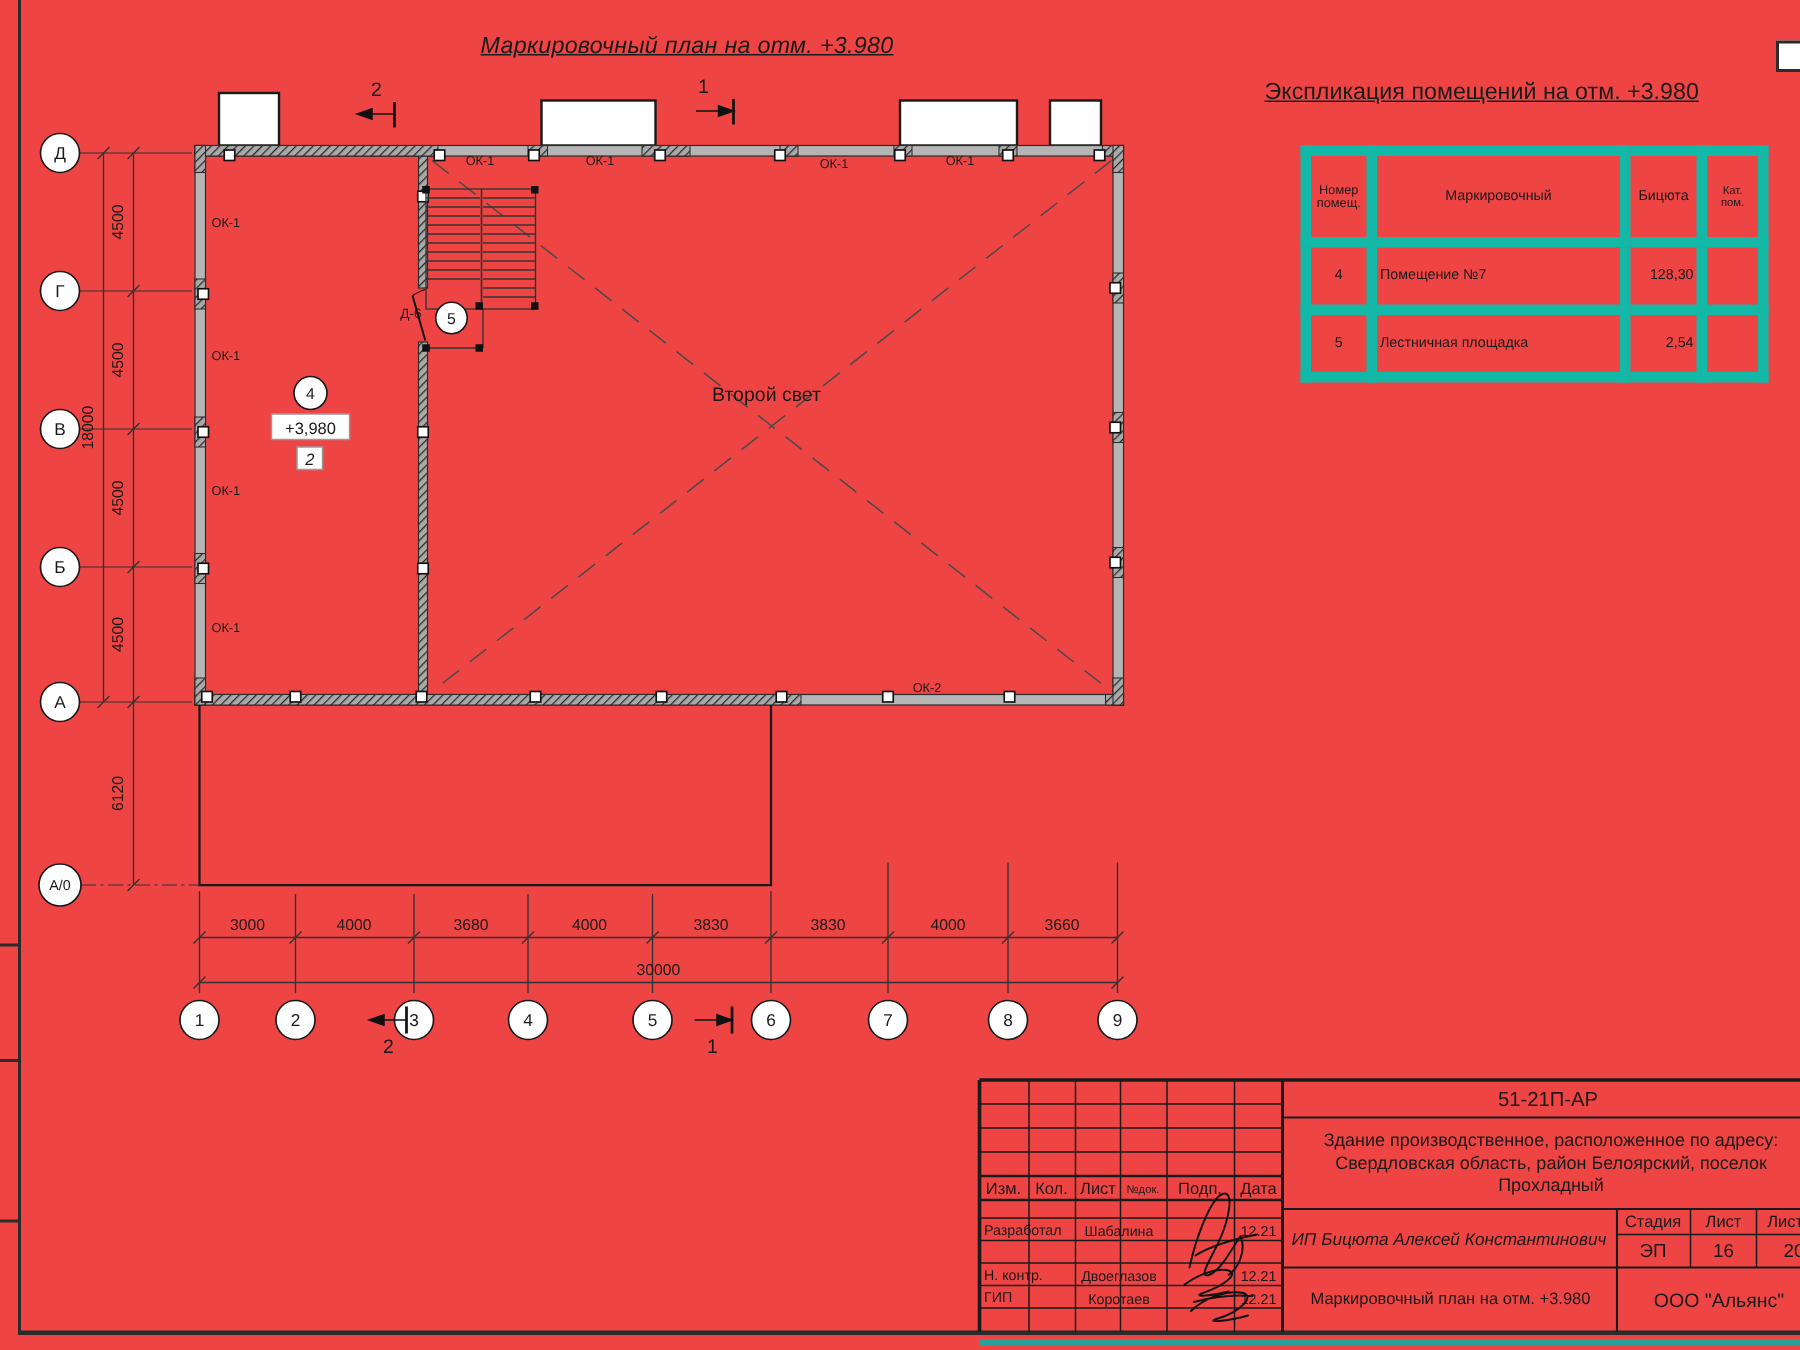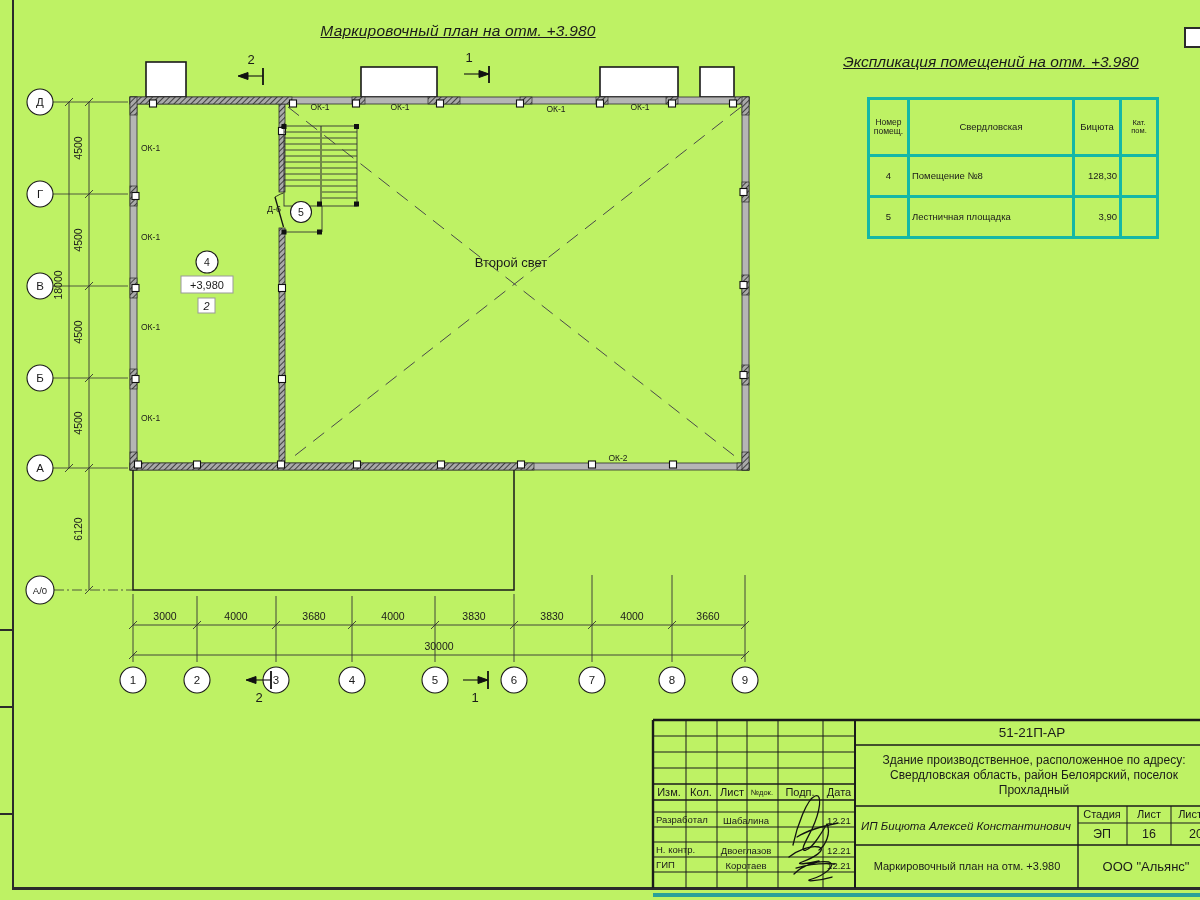--- a/index.html
+++ b/index.html
@@ -1,25 +1,25 @@
 <!DOCTYPE html>
 <html><head>
 <meta charset="utf-8">
 <style>
   html,body{margin:0;padding:0;background:#fff;width:1200px;height:900px;overflow:hidden;
     font-family:"Liberation Sans",sans-serif;color:#1a1a1a;}
   .abs{position:absolute;}
-  #sheet{position:absolute;left:0;top:0;width:1200px;height:900px;background:#bef264;}
+  #sheet{position:absolute;left:0;top:0;width:1200px;height:900px;background:#ef4444;}
   svg text{font-family:"Liberation Sans",sans-serif;fill:#1a1a1a;}
   .title-main{left:308px;top:22px;width:300px;text-align:center;font-size:15.5px;font-style:italic;
     text-decoration:underline;letter-spacing:.2px;}
-  .title-sched{left:843px;top:53px;width:320px;font-size:15.5px;font-style:italic;text-decoration:underline;}
+  .title-sched{left:843px;top:53px;width:320px;font-size:15.5px;text-decoration:underline;}
   table.sched{position:absolute;left:867px;top:97px;width:265px;border-collapse:collapse;table-layout:fixed;
     border:2px solid #111;}
-  table.sched td{border:3px solid #14b8a6;padding:12px 2px;overflow:hidden;font-size:9.5px;line-height:1.1;}
+  table.sched td{border:7px solid #14b8a6;padding:12px 2px;overflow:hidden;font-size:9.5px;line-height:1.1;}
   table.sched tr.hdr td{text-align:center;vertical-align:middle;height:30px;}
   table.sched tr.r td{height:14px;}
   .c-num{width:33px;text-align:center;}
   .c-name{width:158px;}
   .c-area{width:40px;text-align:right;}
   .c-cat{width:30px;text-align:center;}
   .hdr .c-num{font-size:8.5px;}
   .hdr .c-cat{font-size:7.5px;}
   .frame-left{left:12px;top:0;width:2px;height:888px;background:#2b2b2b;}
   .frame-bottom{left:12px;top:887px;width:1188px;height:3px;background:#2b2b2b;}
@@ -43,34 +43,34 @@
   <div class="abs corner-box"></div>
   <div class="abs green-strip"></div>
 
   <div class="abs title-main">Маркировочный план на отм. +3.980</div>
   <div class="abs title-sched">Экспликация помещений на отм. +3.980</div>
 
   <table class="sched">
     <tbody>
         <tr class="hdr">
       <td class="c-num">Номер помещ.</td>
-      <td class="c-name">Свердловская</td>
+      <td class="c-name">Маркировочный</td>
       <td class="c-area">Бицюта</td>
       <td class="c-cat">Кат. пом.</td>
     </tr>
     <tr class="r">
       <td class="c-num">4</td>
-      <td class="c-name">Помещение №8</td>
+      <td class="c-name">Помещение №7</td>
       <td class="c-area">128,30</td>
       <td class="c-cat"></td>
     </tr>
     <tr class="r">
       <td class="c-num">5</td>
       <td class="c-name">Лестничная площадка</td>
-      <td class="c-area">3,90</td>
+      <td class="c-area">2,54</td>
       <td class="c-cat"></td>
     </tr>
   </tbody>
     </table>
 
   <svg class="abs" style="left:0;top:0" width="1200" height="720" viewBox="0 0 1200 720">
     <defs>
       <pattern id="hatch" width="4" height="4" patternUnits="userSpaceOnUse" patternTransform="rotate(45)">
         <rect width="4" height="4" fill="#a9a9a9"></rect>
         <line x1="0" y1="0" x2="0" y2="4" stroke="#2b2b2b" stroke-width="1.7"></line>

